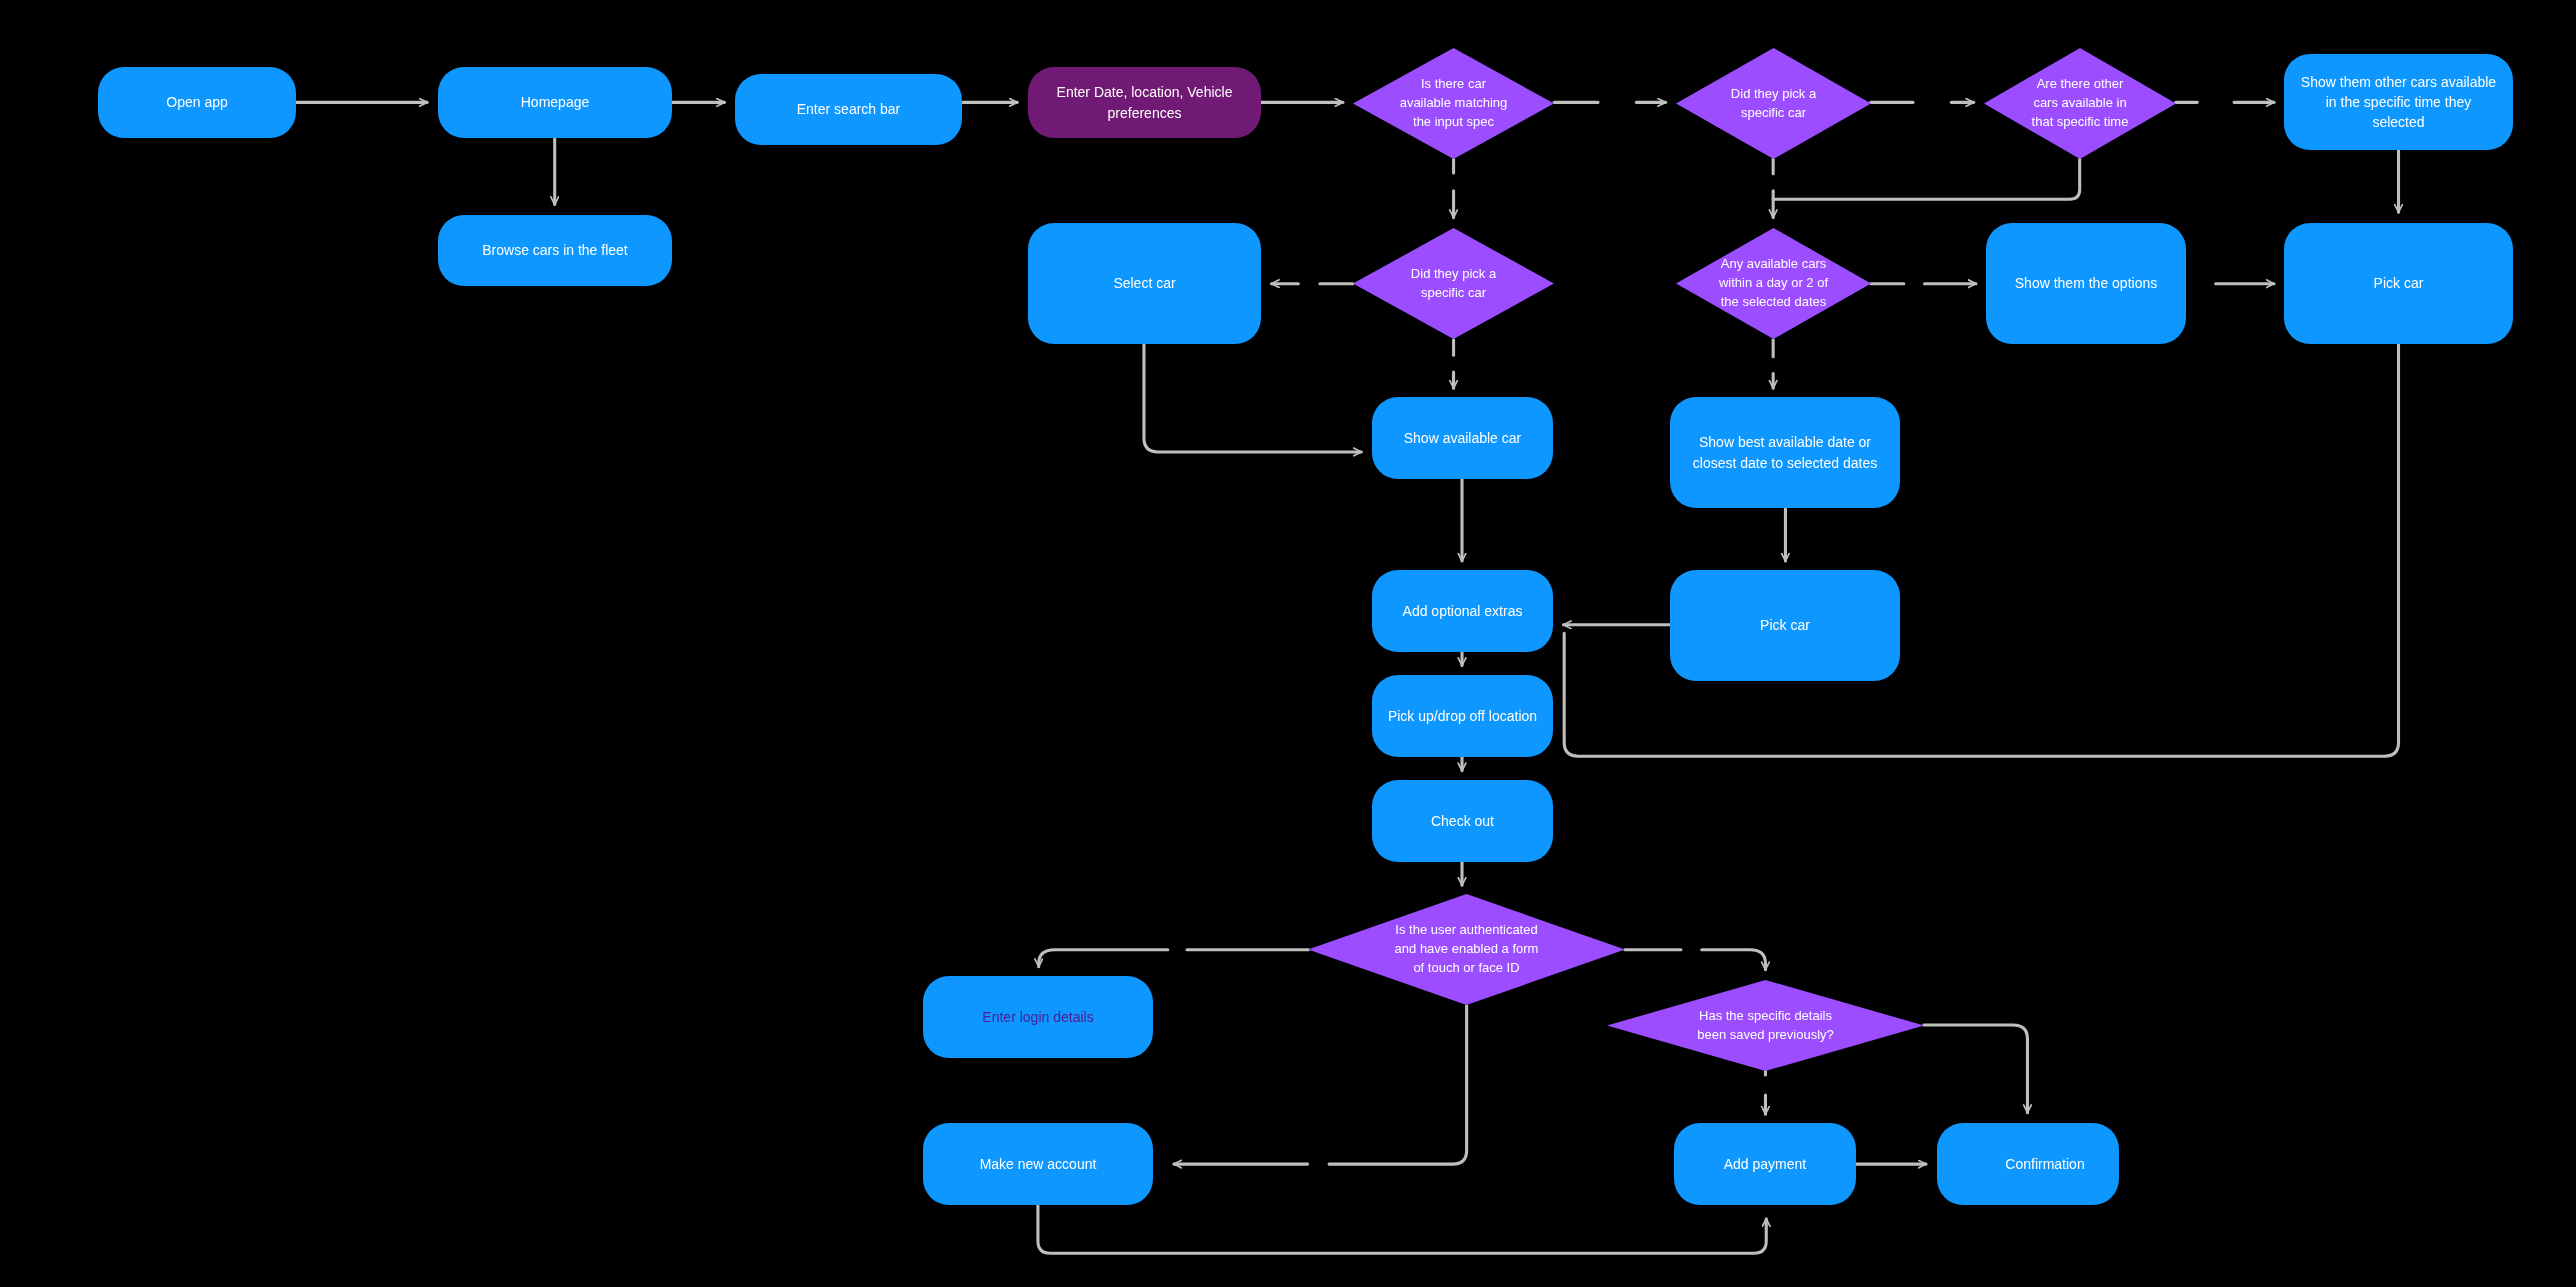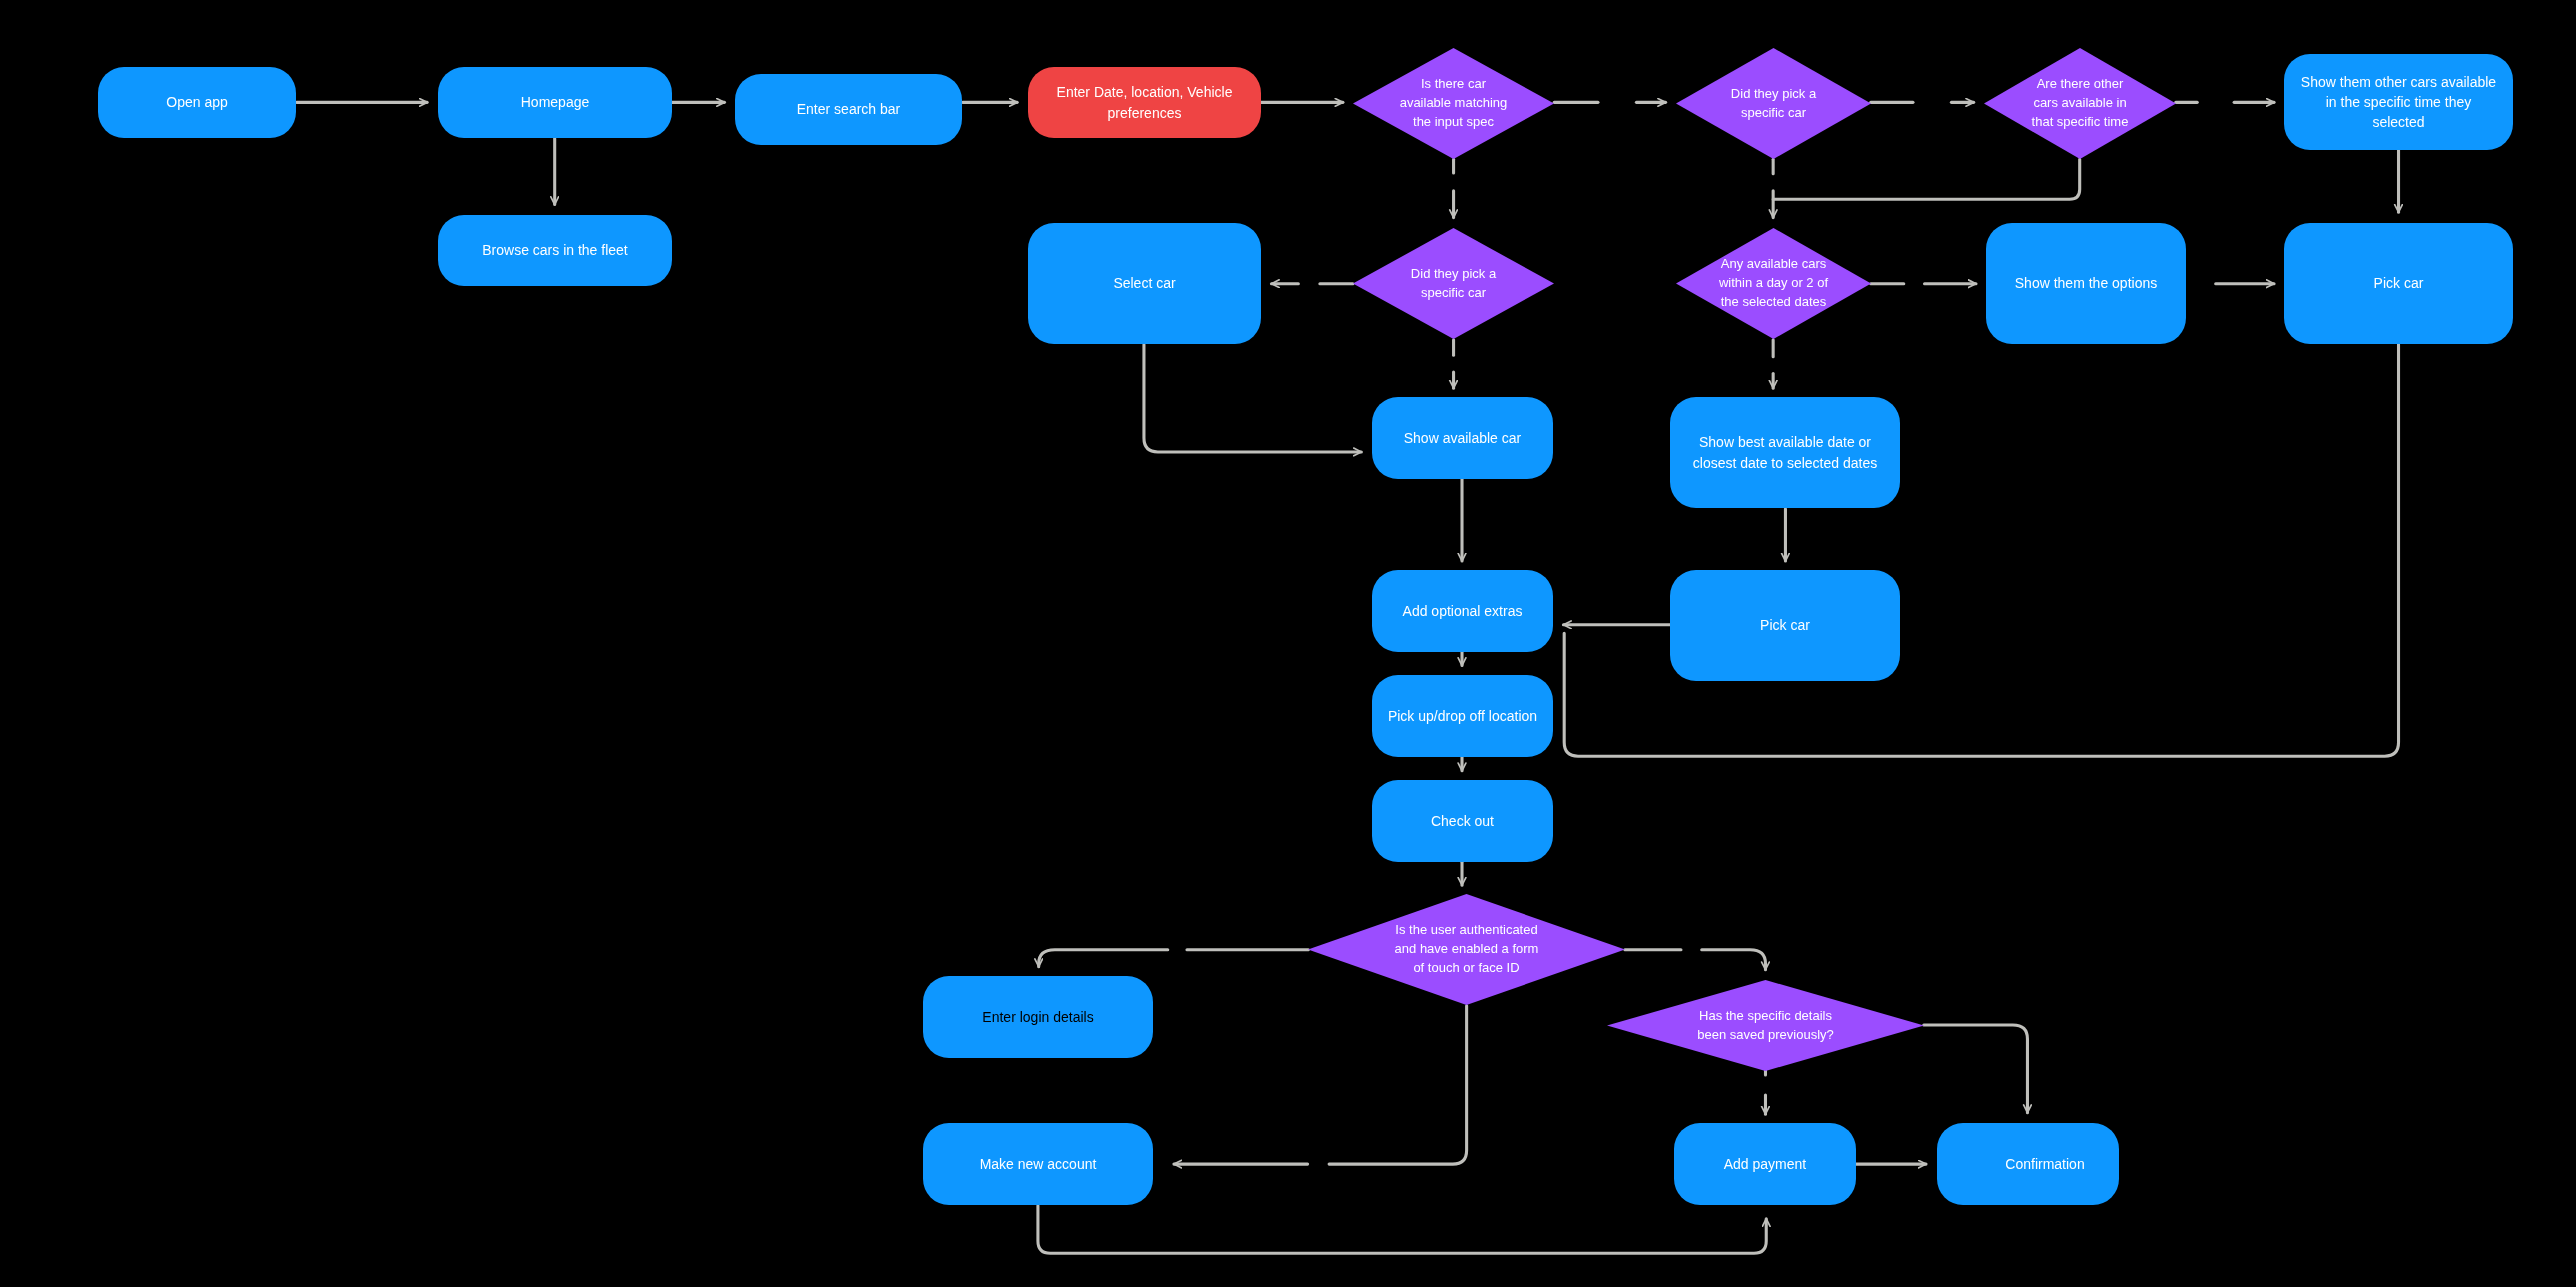--- a/index.html
+++ b/index.html
@@ -144,21 +144,21 @@
       </div>
       <div class="node proc" style="left: 438px; top: 67px; width: 234px; height: 71px; font-size: 14px; background: rgb(14, 151, 255); color: rgb(255, 255, 255);">
         <span class="lbl">Homepage</span>
       </div>
       <div class="node proc" style="left: 438px; top: 215px; width: 234px; height: 71px; font-size: 14px; background: rgb(14, 151, 255); color: rgb(255, 255, 255);">
         <span class="lbl">Browse cars in the fleet</span>
       </div>
       <div class="node proc" style="left: 735px; top: 74px; width: 227px; height: 71px; font-size: 14px; background: rgb(14, 151, 255); color: rgb(255, 255, 255);">
         <span class="lbl">Enter search bar</span>
       </div>
-      <div class="node proc" style="left: 1028px; top: 67px; width: 233px; height: 71px; font-size: 14px; background: #ef4444; color: rgb(255, 255, 255);">
+      <div class="node proc" style="left: 1028px; top: 67px; width: 233px; height: 71px; font-size: 14px; background: #701a75; color: rgb(255, 255, 255);">
         <span class="lbl">Enter Date, location, Vehicle
 preferences</span>
       </div>
       <div class="node dec" style="left: 1353px; top: 48px; width: 201px; height: 111px; font-size: 13px; background: rgb(155, 77, 255); color: rgb(255, 255, 255);">
         <span class="lbl">Is there  car
 available matching
 the input spec</span>
       </div>
       <div class="node dec" style="left: 1676px; top: 48px; width: 195px; height: 111px; font-size: 13px; background: rgb(155, 77, 255); color: rgb(255, 255, 255);">
         <span class="lbl">Did they pick a
@@ -209,21 +209,21 @@
         <span class="lbl">Pick up/drop off location</span>
       </div>
       <div class="node proc" style="left: 1372px; top: 780px; width: 181px; height: 82px; font-size: 14px; background: rgb(14, 151, 255); color: rgb(255, 255, 255);">
         <span class="lbl">Check out</span>
       </div>
       <div class="node dec" style="left: 1308px; top: 894px; width: 317px; height: 111px; font-size: 13px; background: rgb(155, 77, 255); color: rgb(255, 255, 255);">
         <span class="lbl">Is the user authenticated
 and have enabled a form
 of touch or face ID</span>
       </div>
-      <div class="node proc" style="left: 923px; top: 976px; width: 230px; height: 82px; font-size: 14px; background: rgb(14, 151, 255); color: #000000;">
+      <div class="node proc" style="left: 923px; top: 976px; width: 230px; height: 82px; font-size: 14px; background: rgb(14, 151, 255); color: #4c1d95;">
         <span class="lbl">Enter login details</span>
       </div>
       <div class="node proc" style="left: 923px; top: 1123px; width: 230px; height: 82px; font-size: 14px; background: rgb(14, 151, 255); color: rgb(255, 255, 255);">
         <span class="lbl">Make new account</span>
       </div>
       <div class="node dec" style="left: 1607px; top: 980px; width: 317px; height: 91px; font-size: 13px; background: rgb(155, 77, 255); color: rgb(255, 255, 255);">
         <span class="lbl">Has the specific details
 been saved previously?</span>
       </div>
       <div class="node proc" style="left: 1674px; top: 1123px; width: 182px; height: 82px; font-size: 14px; background: rgb(14, 151, 255); color: rgb(255, 255, 255);">

